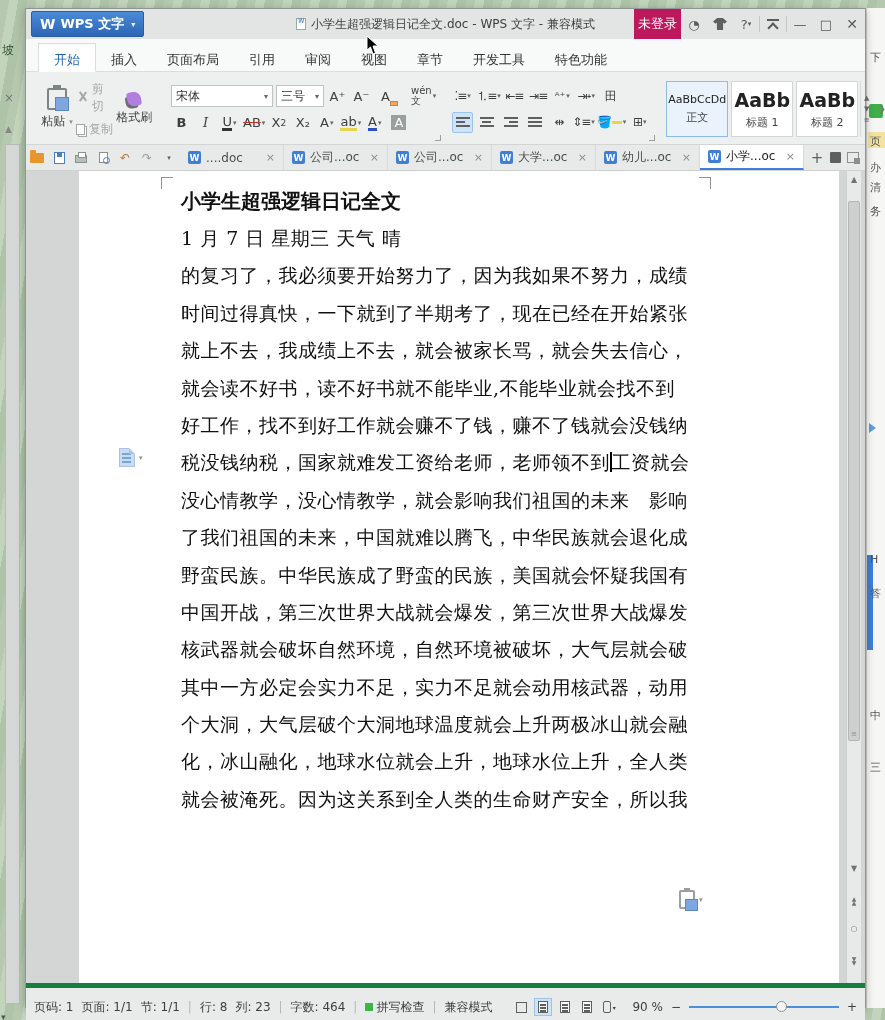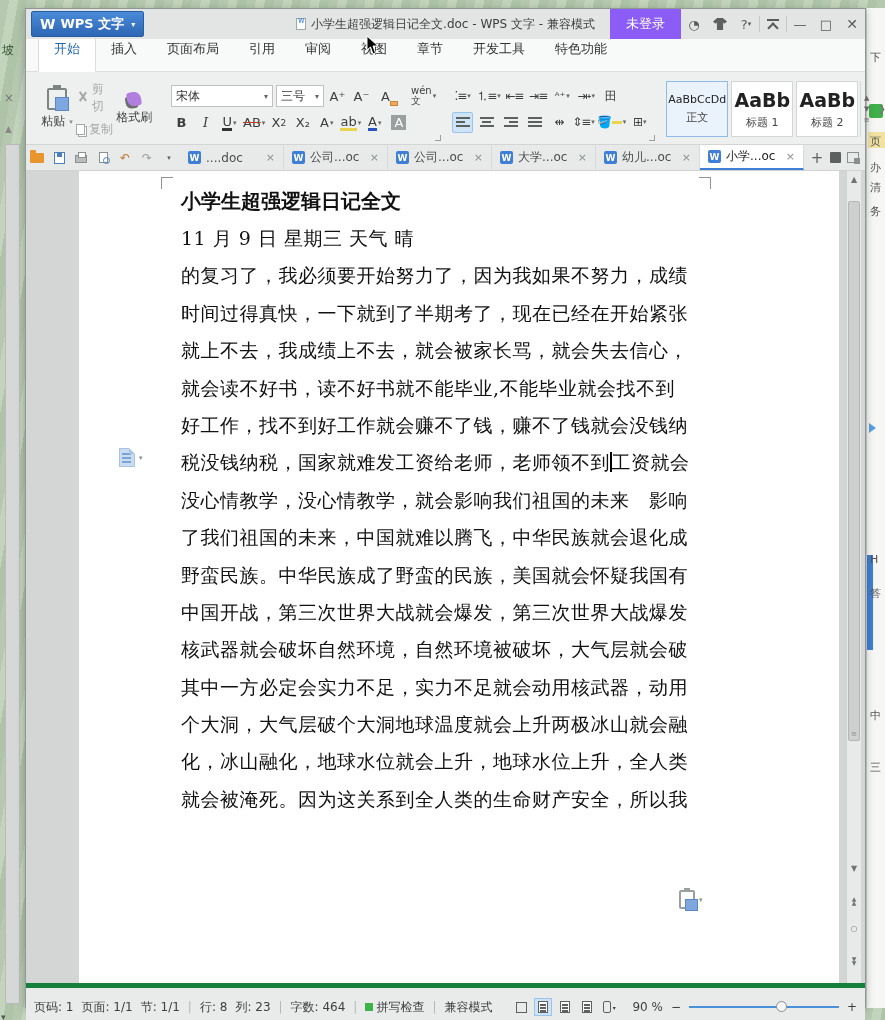--- a/index.html
+++ b/index.html
@@ -32,34 +32,34 @@
   .wps-btn { display:flex; align-items:center; gap:5px; margin-left:5px; height:26px; padding:0 8px;
     background:linear-gradient(#4a8bd8,#2d66b4); border:1px solid #2a5ca3; border-radius:2px;
     color:#fff; font-size:13px; font-weight:bold; }
   .wps-btn .w-logo { font-size:14px; font-weight:bold; }
   .wps-btn .dd { font-size:8px; margin-left:2px; }
   .title-center { position:absolute; left:0; right:0; text-align:center; font-size:12px; color:#3c3f3e; pointer-events:none; }
   .title-center .doc-ico { display:inline-block; width:10px; height:12px; background:#fff; border:1px solid #9aa;
     margin-right:5px; vertical-align:-2px; position:relative; }
   .title-center .doc-ico::after { content:"w"; position:absolute; left:1px; top:-3px; font-size:8px; color:#3f7fd6; }
   .tb-right { margin-left:auto; display:flex; align-items:center; height:30px; }
-  .login-btn { height:30px; padding:0 16px; background:#8b5cf6; color:#fff; font-size:13px; display:flex; align-items:center; }
+  .login-btn { height:30px; padding:0 4px; background:#be185d; color:#fff; font-size:13px; display:flex; align-items:center; }
   .tb-ico { width:26px; height:30px; display:flex; align-items:center; justify-content:center; color:#575c5b; font-size:13px; }
   .tb-sep { width:1px; height:16px; background:#c4c7c6; }
   .shirt { width:14px; height:12px; background:#5c6160;
     clip-path:polygon(30% 0,70% 0,100% 30%,82% 48%,72% 37%,72% 100%,28% 100%,28% 37%,18% 48%,0 30%); }
   .chev-bar { position:relative; width:12px; height:10px; }
   .chev-bar::before { content:""; position:absolute; top:0; left:0; right:0; height:2px; background:#575c5b; }
   .chev-bar::after { content:""; position:absolute; left:2px; top:5px; width:6px; height:6px;
     border-left:2px solid #575c5b; border-top:2px solid #575c5b; transform:rotate(45deg); }
   .win-x { font-size:14px; }
 
   
   .menubar { height:33px; background:#f8faf9; border-bottom:1px solid #dcdedd; display:flex; align-items:flex-end; padding-left:12px; }
-  .mtab { padding:7px 15px 13px; font-size:13px; color:#333; }
+  .mtab { padding:7px 15px 2px; font-size:13px; color:#333; }
   .mtab.active { background:#fff; color:#1f66b0; border:1px solid #dcdedd; border-bottom:1px solid #fff; margin-bottom:-1px; }
 
   
   .ribbon { position:relative; height:73px; background:#eef0ef; border-bottom:1px solid #d2d5d4;
     display:flex; align-items:stretch; padding:4px 2px 2px 6px; }
   .rgroup { position:relative; display:flex; padding:0 6px; }
   .rsep { width:1px; background:#d8dad9; margin:3px 2px; }
   .launcher { position:absolute; right:1px; bottom:1px; width:6px; height:6px;
     border-right:1px solid #9aa09f; border-bottom:1px solid #9aa09f; }
   .paste-btn { display:flex; flex-direction:column; align-items:center; justify-content:center; gap:3px; width:42px; }
@@ -496,21 +496,21 @@
       </div>
     </div>
 
     <div class="docarea">
       <div class="paper">
         <div class="cropmark crop-tl"></div>
         <div class="cropmark crop-tr"></div>
         <div class="doc-text">
           <div class="doc-title">小学生超强逻辑日记全文</div>
           <div id="doc-lines">
-              <div class="doc-line">11 月 9 日  星期三  天气  晴</div>
+              <div class="doc-line">1 月 7 日  星期三  天气  晴</div>
               <div class="doc-line">的复习了，我必须要开始努力了，因为我如果不努力，成绩</div>
               <div class="doc-line">时间过得真快，一下就到了半期考了，现在已经在开始紧张</div>
               <div class="doc-line">就上不去，我成绩上不去，就会被家长骂，就会失去信心，</div>
               <div class="doc-line">就会读不好书，读不好书就不能毕业,不能毕业就会找不到</div>
               <div class="doc-line">好工作，找不到好工作就会赚不了钱，赚不了钱就会没钱纳</div>
               <div class="doc-line"><span>税没钱纳税，国家就难发工资给老师，老师领不到</span><span class="caret"></span><span>工资就会</span></div>
               <div class="doc-line">没心情教学，没心情教学，就会影响我们祖国的未来　影响</div>
               <div class="doc-line">了我们祖国的未来，中国就难以腾飞，中华民族就会退化成</div>
               <div class="doc-line">野蛮民族。中华民族成了野蛮的民族，美国就会怀疑我国有</div>
               <div class="doc-line">中国开战，第三次世界大战就会爆发，第三次世界大战爆发</div>

